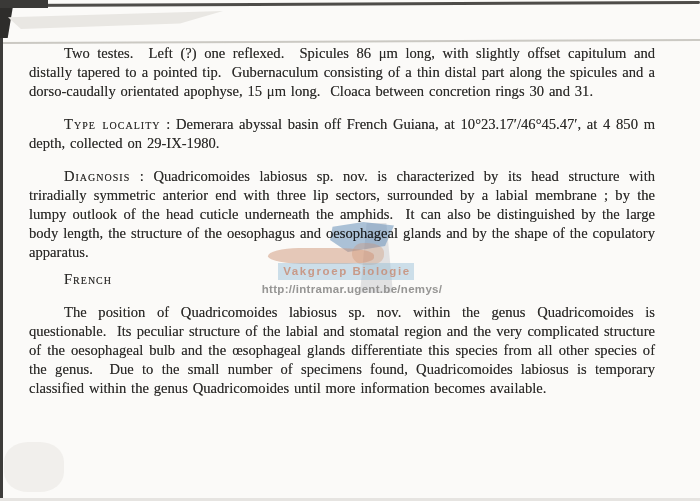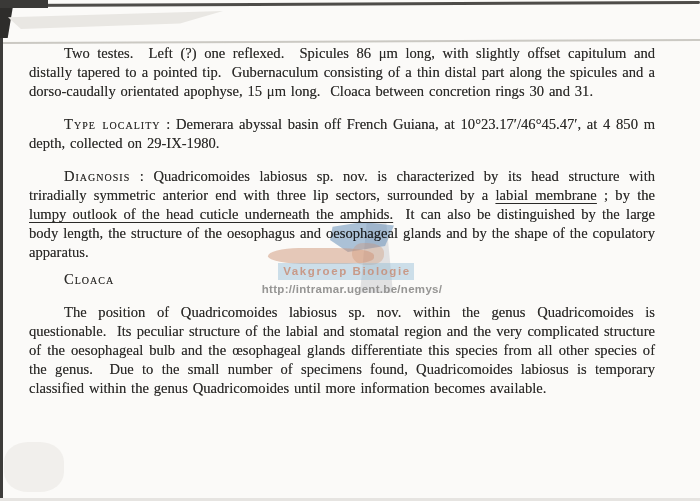--- a/index.html
+++ b/index.html
@@ -31,21 +31,21 @@
     font-size:14.6px;line-height:19px;color:#2b2a28;
     text-shadow:0 0 .4px rgba(40,38,36,.55);
     word-spacing:1.2px;
   }
   .text-block p{margin:0 0 14px 0;text-align:justify;text-indent:35px;}
   .text-block p.para-locality{}
   .text-block p.para-diagnosis{margin-bottom:8px;}
   .heading-remark{margin:0 0 10px 0;text-indent:35px;text-align:left;}
   .seg-n{font-style:normal;}
   .seg-i{}
-  .seg-u{text-decoration:underline;text-underline-offset:2.5px;}
+  .seg-u{text-underline-offset:2.5px;}
   .seg-sc{font-variant:small-caps;letter-spacing:1px;}
 
   
   .watermark{position:absolute;left:252px;top:213px;width:200px;height:85px;z-index:3;
     pointer-events:none;mix-blend-mode:multiply;}
   .wm-lighthouse{position:absolute;left:108px;top:10px;width:33px;height:70px;
     background:rgba(162,166,176,.28);border-radius:3px;
     clip-path:polygon(20% 0,80% 0,100% 100%,0 100%);}
   .wm-hull{position:absolute;left:78px;top:9px;width:64px;height:30px;
     background:rgba(108,150,192,.55);
@@ -75,21 +75,21 @@
   <div class="top-left-band"></div>
   <div class="top-smudge"></div>
   <div class="crease-line"></div>
   <div class="bottom-smudge"></div>
   <div class="bottom-edge"></div>
 
   <div class="text-block">
     <p class="para-description"><span class="seg-n">Two testes.&nbsp; Left (?) one reflexed.&nbsp; Spicules 86 μm long, with slightly offset capitulum and distally tapered to a pointed tip.&nbsp; Gubernaculum consisting of a thin distal part along the spicules and a dorso-caudally orientated apophyse, 15 μm long.&nbsp; Cloaca between concretion rings 30 and 31.</span></p>
     <p class="para-locality"><span class="seg-sc">Type locality</span><span class="seg-n"> : Demerara abyssal basin off French Guiana, at 10°23.17′/46°45.47′, at 4 850 m depth, collected on 29-IX-1980.</span></p>
     <p class="para-diagnosis"><span class="seg-sc">Diagnosis</span><span class="seg-n"> : </span><span class="seg-i">Quadricomoides labiosus</span><span class="seg-n"> sp. nov. is characterized by its head structure with triradially symmetric anterior end with three lip sectors, surrounded by a </span><span class="seg-u">labial membrane</span><span class="seg-n"> ; by the </span><span class="seg-u">lumpy outlook of the head cuticle underneath the amphids.</span><span class="seg-n">&nbsp; It can also be distinguished by the large body length, the structure of the oesophagus and oesophageal glands and by the shape of the copulatory apparatus.</span></p>
-    <p class="heading-remark"><span class="seg-sc">Cloaca</span></p>
+    <p class="heading-remark"><span class="seg-sc">French</span></p>
     <p class="para-remark"><span class="seg-n">The position of </span><span class="seg-i">Quadricomoides labiosus</span><span class="seg-n"> sp. nov. within the genus </span><span class="seg-i">Quadricomoides</span><span class="seg-n"> is questionable.&nbsp; Its peculiar structure of the labial and stomatal region and the very complicated structure of the oesophageal bulb and the œsophageal glands differentiate this species from all other species of the genus.&nbsp; Due to the small number of specimens found, </span><span class="seg-i">Quadricomoides labiosus</span><span class="seg-n"> is temporary classified within the genus </span><span class="seg-i">Quadricomoides</span><span class="seg-n"> until more information becomes available.</span></p>
   </div>
 
   <div class="watermark">
     <div class="wm-lighthouse"></div>
     <div class="wm-hull" style="background: rgba(108, 150, 192, 0.55);"></div>
     <div class="wm-wave" style="background: rgba(208, 148, 118, 0.48);"></div>
     <div class="wm-wave2"></div>
     <div class="wm-bar" style="background: rgba(150, 192, 222, 0.45);"></div>
     <div class="wm-org">Vakgroep Biologie</div>

